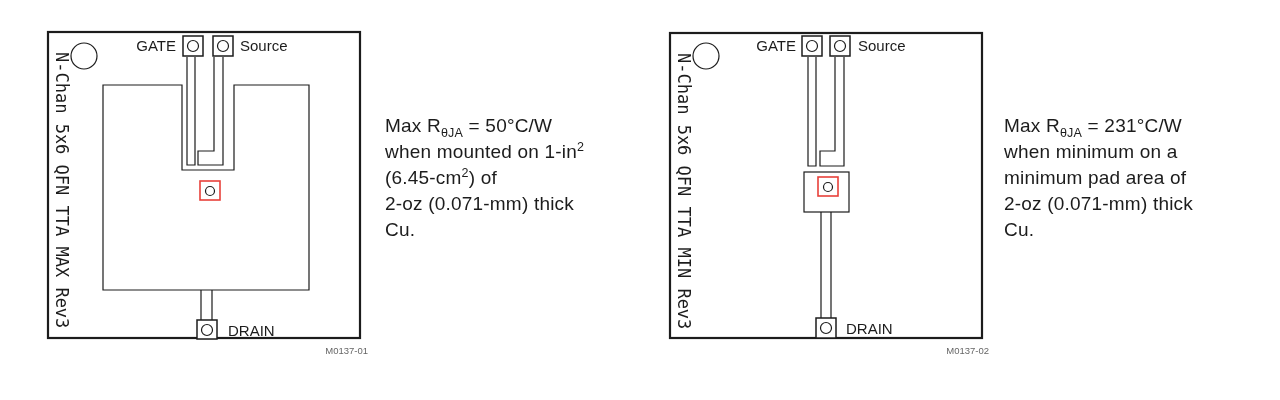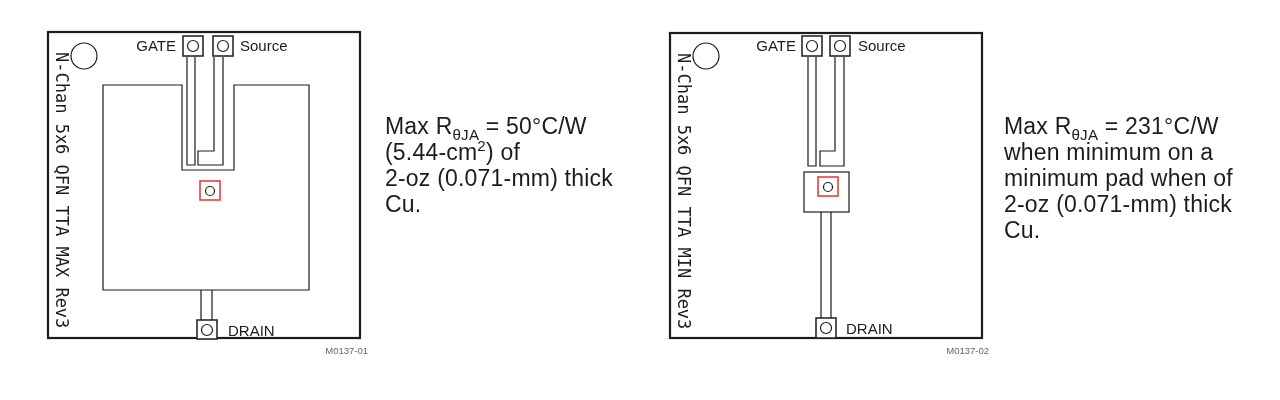--- a/index.html
+++ b/index.html
@@ -6,21 +6,21 @@
   #canvas{position:relative;width:1280px;height:400px;background:#ffffff;overflow:hidden;
           font-family:"Liberation Sans",sans-serif;color:#1c1c1c;}
   svg.board{position:absolute;}
   .border{fill:#ffffff;stroke:#1c1c1c;stroke-width:2.2;}
   .ln{fill:none;stroke:#1c1c1c;stroke-width:1.2;}
   .pad{fill:#ffffff;stroke:#1c1c1c;stroke-width:1.5;}
   .hl{fill:#ffffff;stroke:#e8403a;stroke-width:1.6;}
   .lbl{font-family:"Liberation Sans",sans-serif;font-size:15px;fill:#1c1c1c;}
   .vtext{font-family:"DejaVu Sans Mono",monospace;font-size:17px;fill:#1c1c1c;}
   .fig{font-family:"Liberation Sans",sans-serif;font-size:9.5px;fill:#666666;}
-  .note{position:absolute;font-size:23px;line-height:26px;letter-spacing:0.2px;color:#1c1c1c;}
+  .note{position:absolute;font-size:19px;line-height:26px;letter-spacing:0.2px;color:#1c1c1c;}
   .note sub,.note sup{font-size:0.66em;line-height:0;}
 </style>
 </head>
 <body>
 
 <div id="canvas">
 
   <svg class="board" style="left:40px;top:24px" width="336" height="336" viewBox="40 24 336 336">
     <rect class="border" x="48" y="32" width="312" height="306"></rect>
     <circle class="ln" cx="84" cy="56" r="13"></circle>
@@ -43,21 +43,22 @@
     <path class="ln" d="M201,290 V320 M212,290 V320"></path>
     <rect class="pad" x="197" y="320" width="20" height="19"></rect>
     <circle class="ln" cx="207" cy="330" r="5.5"></circle>
     <text class="lbl" x="228" y="336">DRAIN</text>
 
     <text class="fig" x="368" y="354" text-anchor="end">M0137-01</text>
   </svg>
 
   <div class="note" style="left:385px;top:113px;width:265px">
       <div><span>Max R</span><sub>θJA</sub><span> = 50°C/W</span></div>
-      <div><span>(5.44-cm</span><sup>2</sup><span>) of</span></div>
+      <div><span>when mounted on 1-in</span><sup>2</sup></div>
+      <div><span>(6.45-cm</span><sup>2</sup><span>) of</span></div>
       <div><span>2-oz (0.071-mm) thick</span></div>
       <div><span>Cu.</span></div>
     </div>
 
   <svg class="board" style="left:655px;top:24px" width="340" height="336" viewBox="655 24 340 336">
     <rect class="border" x="670" y="33" width="312" height="305"></rect>
     <circle class="ln" cx="706" cy="56" r="13"></circle>
     <text class="vtext" transform="translate(678,53) rotate(90)">N-Chan 5x6 QFN TTA MIN Rev3</text>
 
     <text class="lbl" x="796" y="51" text-anchor="end">GATE</text>
@@ -78,18 +79,18 @@
     <rect class="pad" x="816" y="318" width="20" height="20"></rect>
     <circle class="ln" cx="826" cy="328" r="5.5"></circle>
     <text class="lbl" x="846" y="334">DRAIN</text>
 
     <text class="fig" x="989" y="354" text-anchor="end">M0137-02</text>
   </svg>
 
   <div class="note" style="left:1004px;top:113px;width:280px">
       <div><span>Max R</span><sub>θJA</sub><span> = 231°C/W</span></div>
       <div><span>when minimum on a</span></div>
-      <div><span>minimum pad when of</span></div>
+      <div><span>minimum pad area of</span></div>
       <div><span>2-oz (0.071-mm) thick</span></div>
       <div><span>Cu.</span></div>
     </div>
 
 </div>
 
 </body></html>

